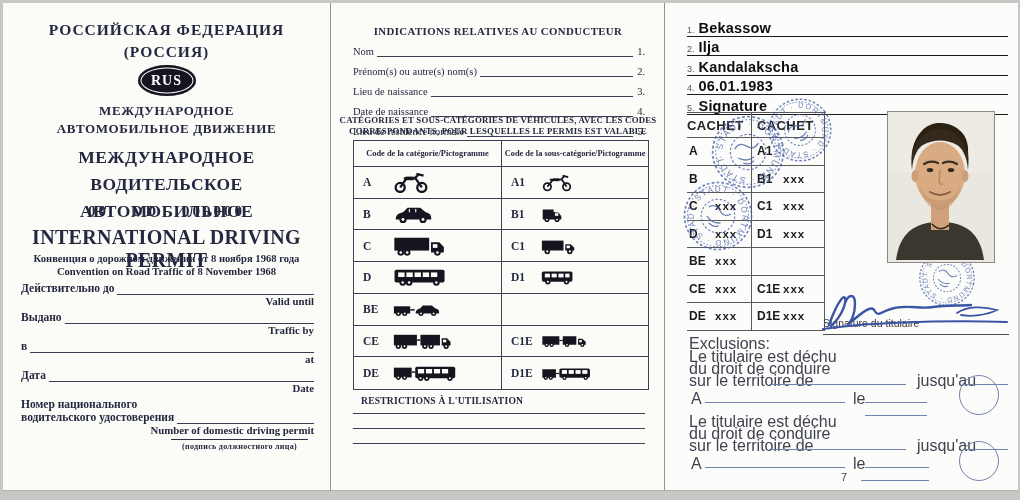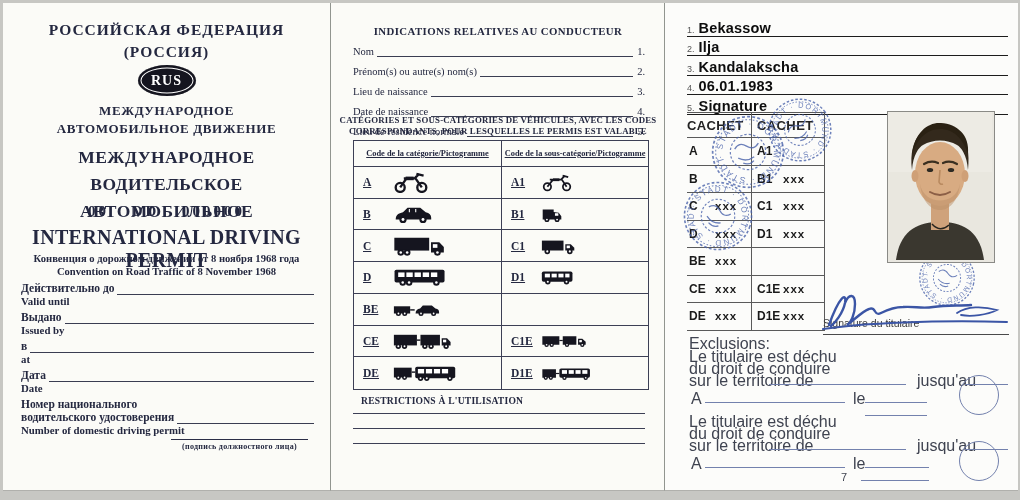--- a/index.html
+++ b/index.html
@@ -18,38 +18,38 @@
   .lp-country2{top:40px;font-weight:bold;font-size:15.5px;letter-spacing:1px;}
   .rus-badge{top:62px;left:50%;transform:translateX(-50%);width:58px;height:31px;background:#15151f;
              border-radius:50%;color:#fff;display:flex;align-items:center;justify-content:center;
              font-weight:bold;font-size:14px;letter-spacing:1px;box-shadow:inset 0 0 0 2.5px #15151f, inset 0 0 0 3.5px #fff;}
   .lp-mvmt{top:99px;font-weight:bold;font-size:13px;line-height:18px;letter-spacing:.6px;}
   .lp-title-ru{top:141px;font-weight:bold;font-size:17.5px;line-height:27px;letter-spacing:.4px;}
   .lp-number{top:200px;font-weight:bold;font-size:15px;letter-spacing:3px;word-spacing:16px;}
   .lp-title-en{top:223px;font-weight:bold;font-size:20px;letter-spacing:.3px;}
   .lp-conv{top:250px;font-weight:bold;font-size:10.6px;line-height:12.5px;}
   .lp-fields{top:279px;left:18px;right:16px;}
-  .lpf{margin-bottom:4px;}
+  .lpf{margin-bottom:4px;text-align:right;}
   .lpf-top{display:flex;align-items:flex-end;font-weight:bold;font-size:11.5px;line-height:13px;}
   .fill{flex:1;border-bottom:1px solid #3a3d52;margin-left:3px;height:11px;}
   .lpf-en{font-weight:bold;font-size:10.8px;line-height:12px;}
   .seal-circle{left:27px;top:413px;width:72px;height:72px;border:1.4px dashed #2b2e47;border-radius:50%;
                display:flex;align-items:center;justify-content:center;font-weight:bold;font-size:13px;}
   .official-sig{left:168px;right:22px;top:436px;border-top:1.3px solid #2b2e47;text-align:center;
                 font-size:8px;font-weight:bold;padding-top:2px;letter-spacing:.3px;}
 
   
   .mp-head{top:22px;font-weight:bold;font-size:10.8px;letter-spacing:.4px;}
   .mp-fields{top:42px;left:22px;right:20px;}
   .mpf{display:flex;align-items:flex-start;font-size:10.5px;line-height:13.5px;margin-bottom:6.5px;}
   .mpf .fill{border-bottom:1px solid #3a3d52;}
   .mpf-num{margin-left:4px;}
   .mp-cats{top:112px;font-weight:bold;font-size:8.8px;line-height:10.5px;letter-spacing:.2px;}
   .veh-table{top:137px;left:22px;right:16px;height:248px;border:1.3px solid #3c3f55;
-             display:grid;grid-template-columns:1fr 1fr;grid-template-rows:26px repeat(7,1fr);text-decoration:underline;}
+             display:grid;grid-template-columns:1fr 1fr;grid-template-rows:26px repeat(7,1fr);}
   .vth{display:flex;align-items:center;justify-content:center;font-weight:bold;font-size:8.4px;
        border-bottom:1.2px solid #3c3f55;}
   .vtc{display:flex;align-items:center;padding-left:9px;border-bottom:1px solid #3c3f55;}
   .vtc.last{border-bottom:none;}
   .col2{border-left:1.2px solid #3c3f55;}
   .vcode{font-weight:bold;font-size:11.5px;width:30px;}
   .pict{display:flex;align-items:center;}
   .mp-restrict{top:392px;left:22px;font-weight:bold;font-size:9.6px;letter-spacing:.2px;margin-left:8px;}
   .mp-line{left:22px;right:20px;border-bottom:1.4px solid #3c3f55;height:0;}
 
@@ -124,21 +124,21 @@
           <span>Действительно до</span>
           <span class="fill"></span>
         </div>
       <div class="lpf-en">Valid until</div>
     </div>
     <div class="lpf">
       <div class="lpf-top">
           <span>Выдано</span>
           <span class="fill"></span>
         </div>
-      <div class="lpf-en">Issued by</div>
+      <div class="lpf-en">Traffic by</div>
     </div>
     <div class="lpf">
       <div class="lpf-top">
           <span>в</span>
           <span class="fill"></span>
         </div>
       <div class="lpf-en">at</div>
     </div>
     <div class="lpf">
       <div class="lpf-top">

